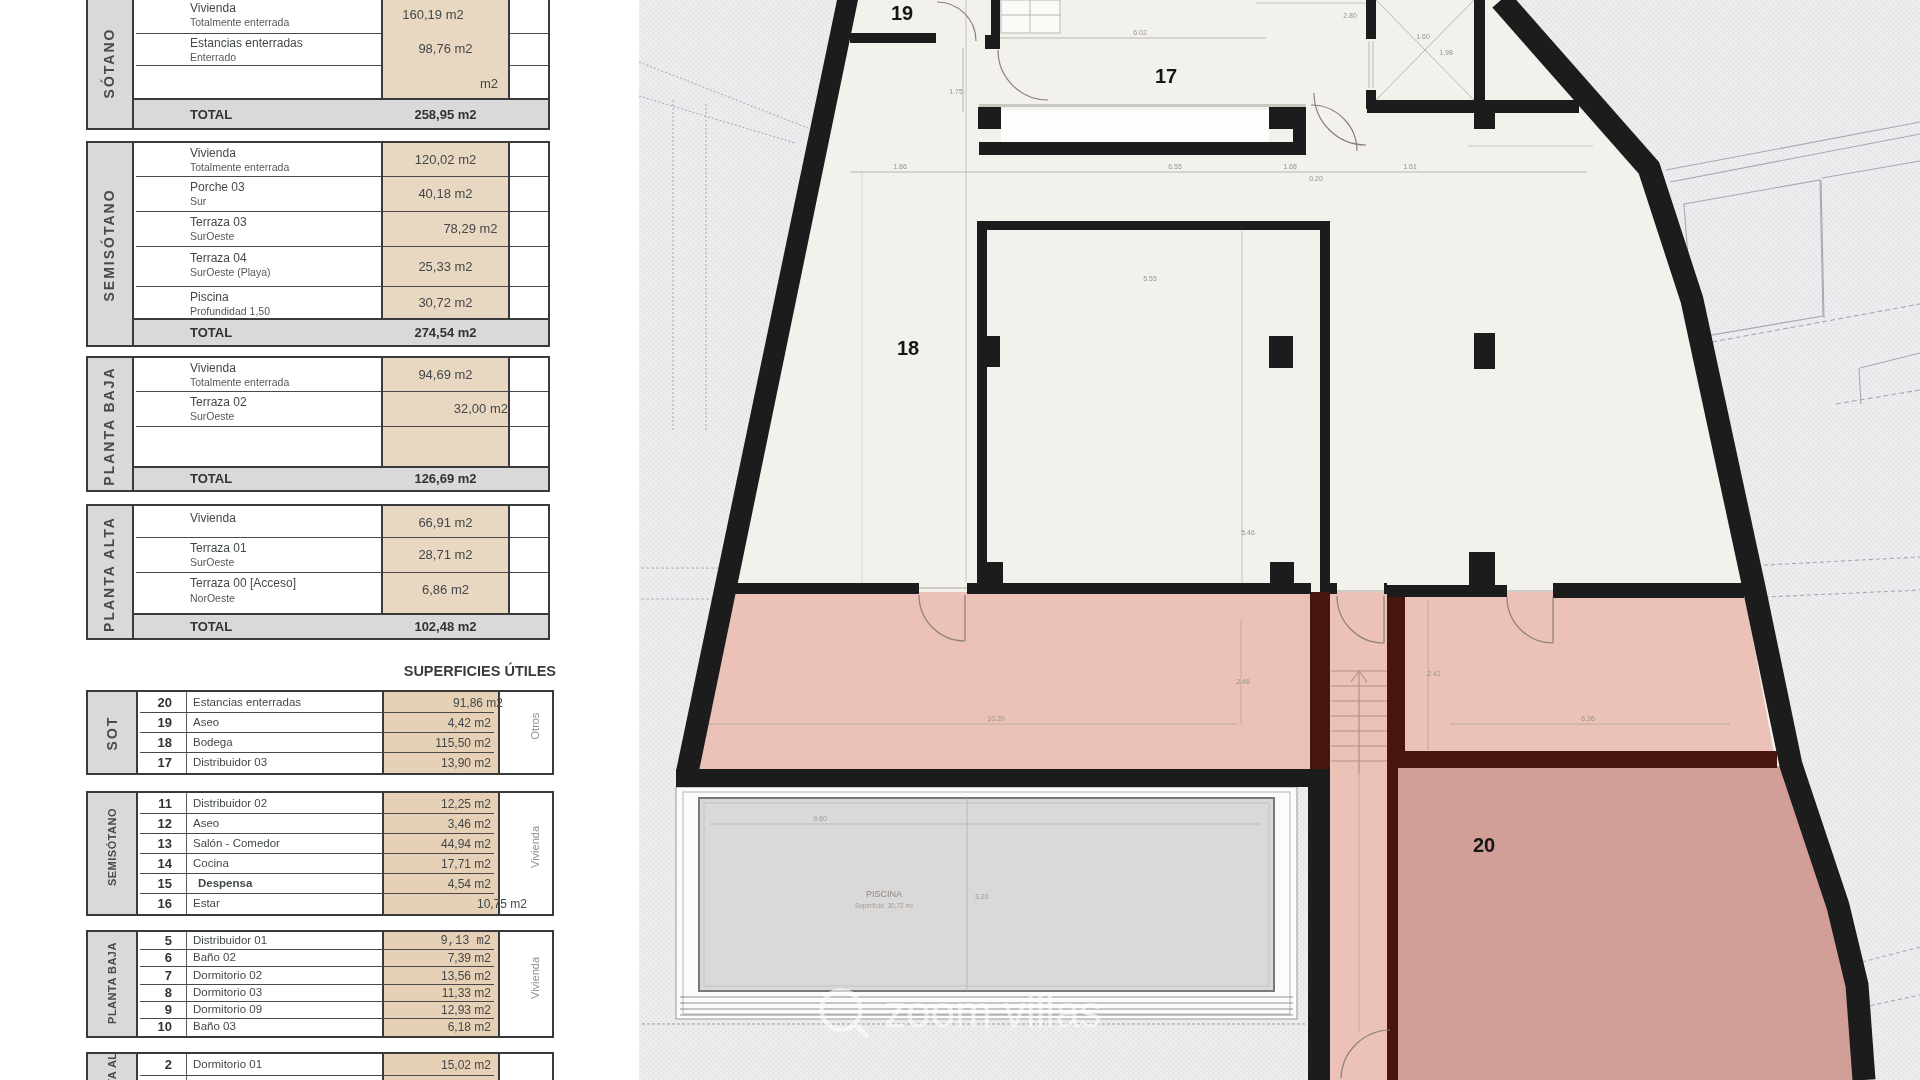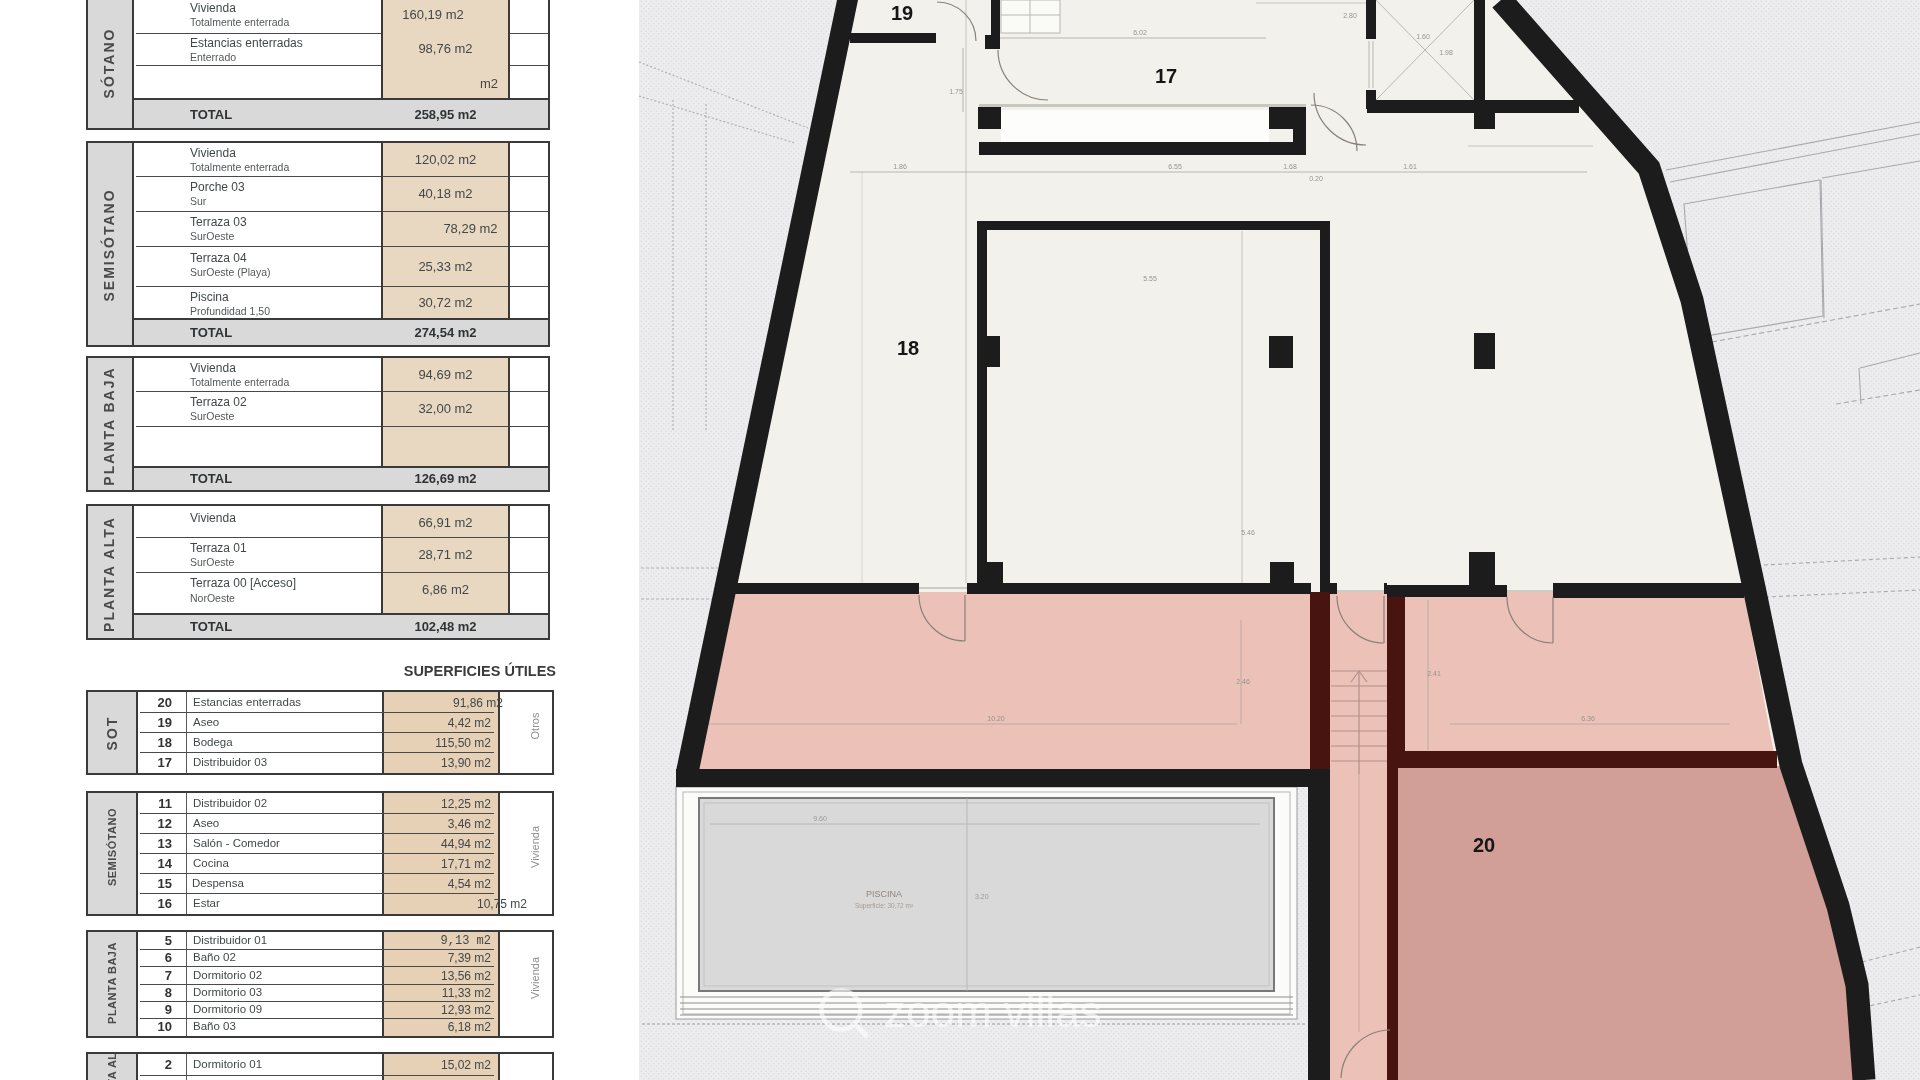--- a/index.html
+++ b/index.html
@@ -86,21 +86,21 @@
   <div style="position:absolute;left:295px;top:0;width:125px;height:108px;background:#e9d8c1;"></div>
   <div class="rline" style="top:33px;"></div>
   <div class="rline" style="top:68px;"></div>
   <div class="vline" style="left:293px;top:0;height:108px;"></div>
   <div class="vline" style="left:420px;top:0;height:108px;"></div>
   <div class="lab1" style="left:102px;top:3px;">Vivienda</div>
   <div class="lab2" style="left:102px;top:18px;">Totalmente enterrada</div>
   <div class="val" style="left:295px;top:9px;width:125px;">94,69 m2</div>
   <div class="lab1" style="left:102px;top:37px;">Terraza 02</div>
   <div class="lab2" style="left:102px;top:52px;">SurOeste</div>
-  <div class="val" style="left:295px;top:43px;width:125px;">32,00 m2</div>
+  <div class="val" style="left:295px;top:43px;width:125px;text-align:right;">32,00 m2</div>
   <div style="position:absolute;left:46px;top:108px;right:0;height:24px;background:#d9d9d9;border-top:2px solid #3a3a3a;"></div>
   <div class="tot" style="left:102px;top:113px;">TOTAL</div>
   <div class="tot" style="left:295px;top:113px;width:125px;text-align:center;">126,69 m2</div>
 </div>
 
 <div class="tbl" style="top:504px;height:136px;">
   <div class="band">
       <div class="bandtx" style="font-size:14px;left:-45px;top:60px;width:132px;text-align:center;">PLANTA ALTA</div>
     </div>
   <div style="position:absolute;left:295px;top:0;width:125px;height:107px;background:#e9d8c1;"></div>
@@ -168,21 +168,21 @@
   <div class="num" style="left:54px;top:23px;width:30px;">12</div>
     <div class="nm" style="left:105px;top:24px;">Aseo</div>
     <div class="vv" style="left:296px;top:24px;width:107px;">3,46 m2</div>
   <div class="num" style="left:54px;top:43px;width:30px;">13</div>
     <div class="nm" style="left:105px;top:44px;">Salón - Comedor</div>
     <div class="vv" style="left:296px;top:44px;width:107px;">44,94 m2</div>
   <div class="num" style="left:54px;top:63px;width:30px;">14</div>
     <div class="nm" style="left:105px;top:64px;">Cocina</div>
     <div class="vv" style="left:296px;top:64px;width:107px;">17,71 m2</div>
   <div class="num" style="left:54px;top:83px;width:30px;">15</div>
-    <div class="nm" style="left:104px;top:84px;">Despensa</div>
+    <div class="nm" style="left:110px;top:84px;font-weight:bold;">Despensa</div>
     <div class="vv" style="left:296px;top:84px;width:107px;">4,54 m2</div>
   <div class="num" style="left:54px;top:103px;width:30px;">16</div>
     <div class="nm" style="left:105px;top:104px;">Estar</div>
     <div class="vv" style="left:296px;top:104px;width:107px;margin-left:36px;">10,75 m2</div>
   <div class="sidetx" style="left:419px;top:48px;width:56px;text-align:center;">Vivienda</div>
 </div>
 
 <div class="tbl" style="top:930px;height:108px;width:468px;">
   <div class="band" style="width:48px;">
       <div class="bandtx" style="font-size:11px;left:-28px;top:45px;width:104px;text-align:center;letter-spacing:0.5px;">PLANTA BAJA</div>

